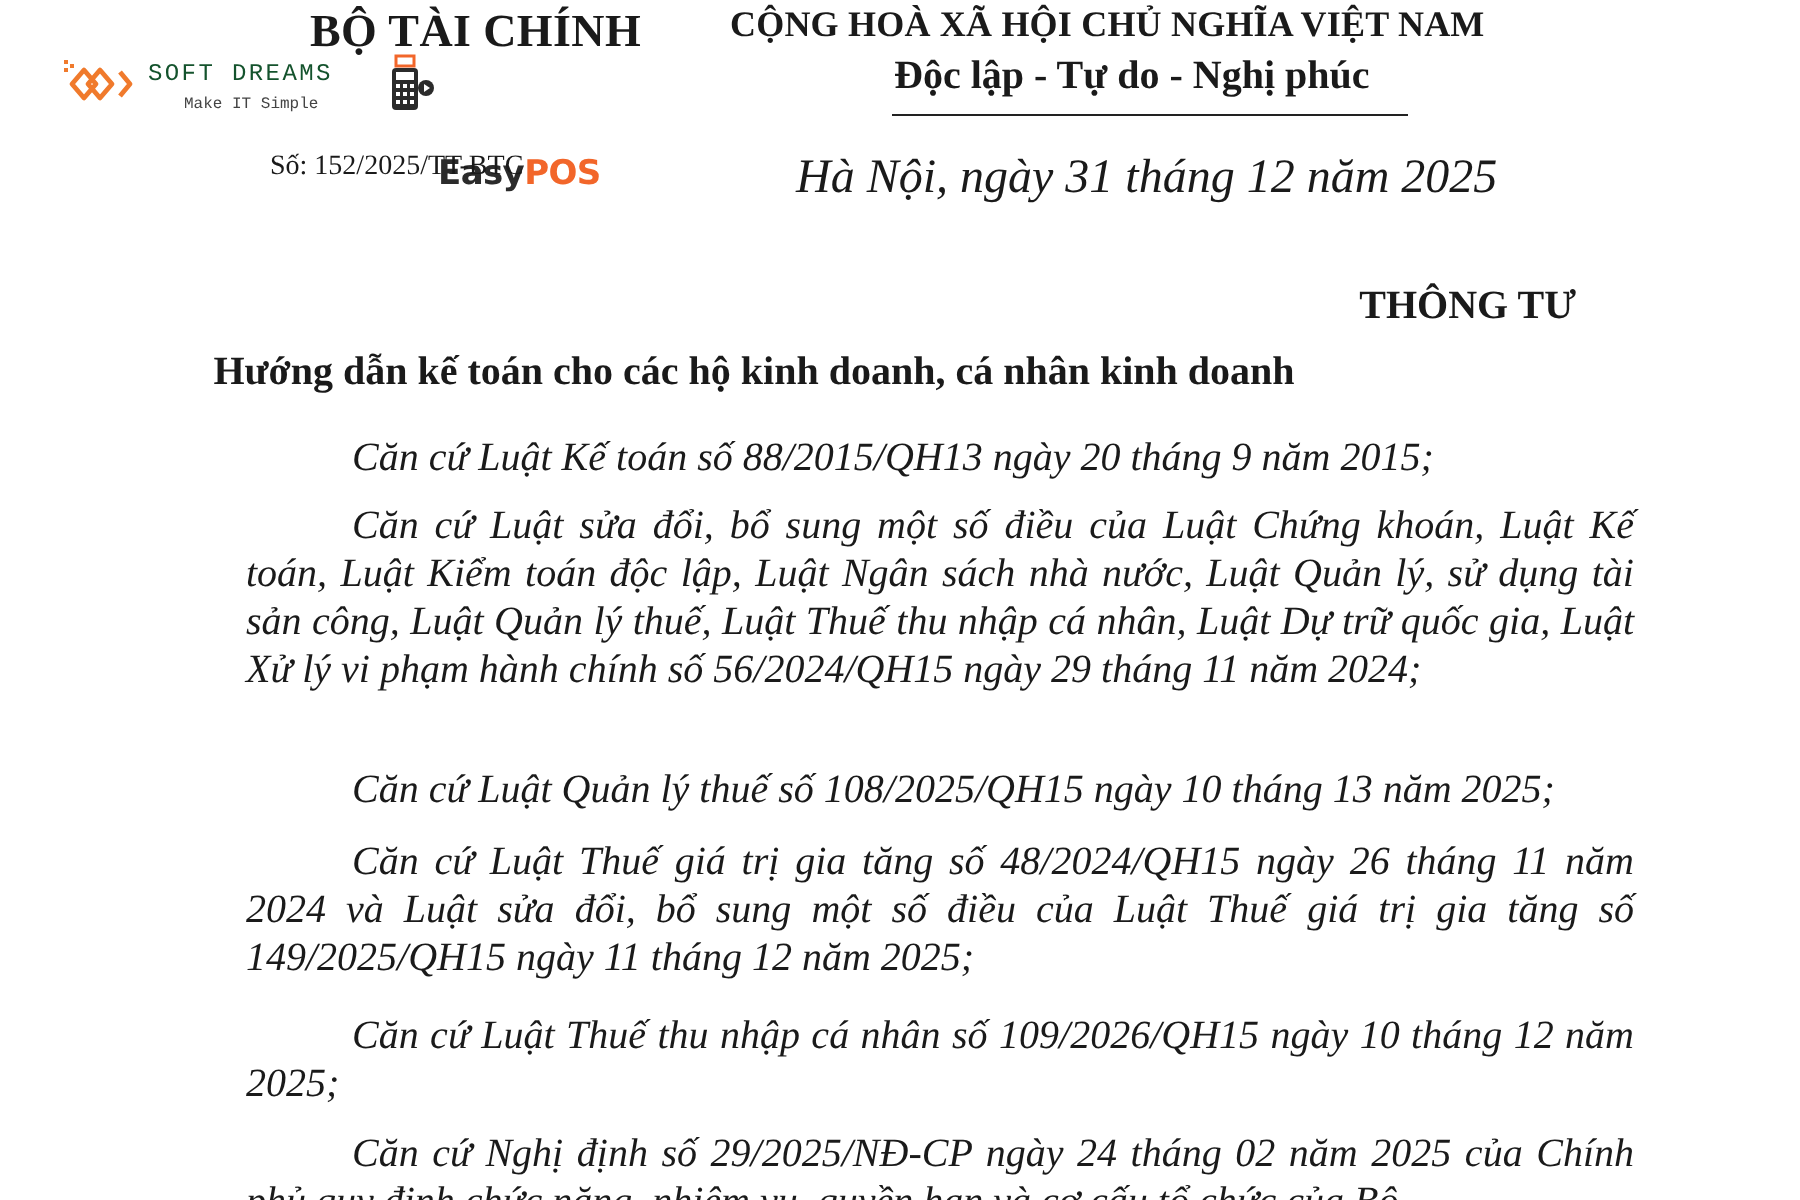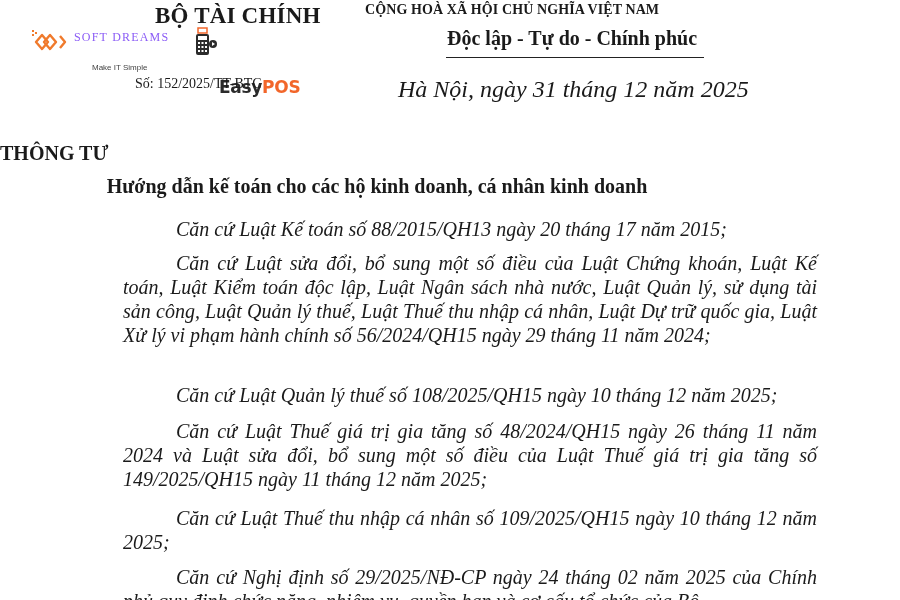--- a/index.html
+++ b/index.html
@@ -7,72 +7,72 @@
       width: 900px; height: 600px; overflow: hidden;
       background: #ffffff; position: relative;
       font-family: "Liberation Serif", "DejaVu Serif", serif;
       color: #1a1a1a;
     }
     .abs { position: absolute; }
     .ministry {
       left: 155px; top: 3px; font-weight: bold; font-size: 23px; letter-spacing: 0.2px;
     }
     .country {
-      left: 365px; top: 2px; font-weight: bold; font-size: 14px; letter-spacing: 0.1px;
+      left: 365px; top: 2px; font-weight: bold; font-size: 18px; letter-spacing: 0.1px;
     }
     .motto {
       left: 447px; top: 27px; font-weight: bold; font-size: 20px;
     }
     .motto-rule {
       left: 446px; top: 57px; width: 258px; height: 1px; background: #222;
     }
     .docno {
       left: 135px; top: 76px; font-size: 14px;
     }
     .placedate {
       left: 398px; top: 76px; font-size: 24px; font-style: italic;
     }
     .doctype {
-      left: 0; width: 788px; top: 142px; text-align: left; font-weight: bold; font-size: 20px;
+      left: 0; width: 788px; top: 142px; text-align: right; font-weight: bold; font-size: 20px;
     }
     .subject {
       left: 0; width: 754px; top: 175px; text-align: center; font-weight: bold; font-size: 20px;
     }
     .para {
       left: 123px; width: 694px; font-style: italic; font-size: 20px; line-height: 24px;
       text-align: justify; text-indent: 53px;
     }
     .para.line { text-indent: 53px; white-space: nowrap; }
     
     .sd-logo { left: 30px; top: 28px; width: 145px; height: 28px; }
     .sd-name {
       position: absolute; left: 44px; top: 2px;
-      font-family: Liberation Serif, serif;
-      font-size: 12px; letter-spacing: 1.2px; color: #8b5cf6; white-space: nowrap;
+      font-family: Liberation Mono, monospace;
+      font-size: 12px; letter-spacing: 1.2px; color: #14532d; white-space: nowrap;
     }
     .sd-tag {
-      position: absolute; left: 62px; top: 35px;
-      font-family: Liberation Sans, sans-serif;
+      position: absolute; left: 62px; top: 20px;
+      font-family: Liberation Mono, monospace;
       font-size: 8px; color: #444; white-space: nowrap;
     }
     .ep-logo { left: 194px; top: 27px; width: 120px; height: 30px; }
     .ep-name {
       position: absolute; left: 25px; top: 4px;
       font-family: "DejaVu Sans", "Liberation Sans", sans-serif; font-weight: bold;
       font-size: 17px; white-space: nowrap; letter-spacing: -0.3px; margin-top: 46px;
     }
     .ep-name .dark { color: #2b2b2b; }
     .ep-name .orange { color: #f2662a; }
   </style>
 </head>
 <body>
 
 <div class="abs ministry">BỘ TÀI CHÍNH</div>
 <div class="abs country">CỘNG HOÀ XÃ HỘI CHỦ NGHĨA VIỆT NAM</div>
-<div class="abs motto">Độc lập - Tự do - Chính phúc</div>
+<div class="abs motto">Độc lập - Tự do - Nghị phúc</div>
 <div class="abs motto-rule"></div>
 
 <div class="abs sd-logo">
   <svg width="40" height="28" viewBox="0 0 40 28" style="position:absolute;left:0;top:0">
     <g fill="none" stroke="#f07a2c" stroke-width="2.4" stroke-linejoin="round">
       <path d="M6 14 L12 7 L18 14 L12 21 Z"></path>
       <path d="M14 14 L20 7 L26 14 L20 21 Z"></path>
       <path d="M30 8 L35 14 L30 20"></path>
     </g>
     <g fill="#f07a2c">
@@ -106,18 +106,18 @@
   </svg>
   <span class="ep-name"><span class="dark">Easy</span><span class="orange">POS</span></span>
 </div>
 
 <div class="abs docno">Số: 152/2025/TT-BTC</div>
 <div class="abs placedate">Hà Nội, ngày 31 tháng 12 năm 2025</div>
 
 <div class="abs doctype">THÔNG TƯ</div>
 <div class="abs subject">Hướng dẫn kế toán cho các hộ kinh doanh, cá nhân kinh doanh</div>
 
-<div class="abs para line" style="top:217px">Căn cứ Luật Kế toán số 88/2015/QH13 ngày 20 tháng 17 năm 2015;</div>
+<div class="abs para line" style="top:217px">Căn cứ Luật Kế toán số 88/2015/QH13 ngày 20 tháng 9 năm 2015;</div>
 <div class="abs para" style="top:251px">Căn cứ Luật sửa đổi, bổ sung một số điều của Luật Chứng khoán, Luật Kế toán, Luật Kiểm toán độc lập, Luật Ngân sách nhà nước, Luật Quản lý, sử dụng tài sản công, Luật Quản lý thuế, Luật Thuế thu nhập cá nhân, Luật Dự trữ quốc gia, Luật Xử lý vi phạm hành chính số 56/2024/QH15 ngày 29 tháng 11 năm 2024;</div>
-<div class="abs para line" style="top:383px">Căn cứ Luật Quản lý thuế số 108/2025/QH15 ngày 10 tháng 12 năm 2025;</div>
+<div class="abs para line" style="top:383px">Căn cứ Luật Quản lý thuế số 108/2025/QH15 ngày 10 tháng 13 năm 2025;</div>
 <div class="abs para" style="top:419px">Căn cứ Luật Thuế giá trị gia tăng số 48/2024/QH15 ngày 26 tháng 11 năm 2024 và Luật sửa đổi, bổ sung một số điều của Luật Thuế giá trị gia tăng số 149/2025/QH15 ngày 11 tháng 12 năm 2025;</div>
-<div class="abs para" style="top:506px">Căn cứ Luật Thuế thu nhập cá nhân số 109/2025/QH15 ngày 10 tháng 12 năm 2025;</div>
+<div class="abs para" style="top:506px">Căn cứ Luật Thuế thu nhập cá nhân số 109/2026/QH15 ngày 10 tháng 12 năm 2025;</div>
 <div class="abs para" style="top:565px">Căn cứ Nghị định số 29/2025/NĐ-CP ngày 24 tháng 02 năm 2025 của Chính phủ quy định chức năng, nhiệm vụ, quyền hạn và cơ cấu tổ chức của Bộ</div>
 
 </body></html>

